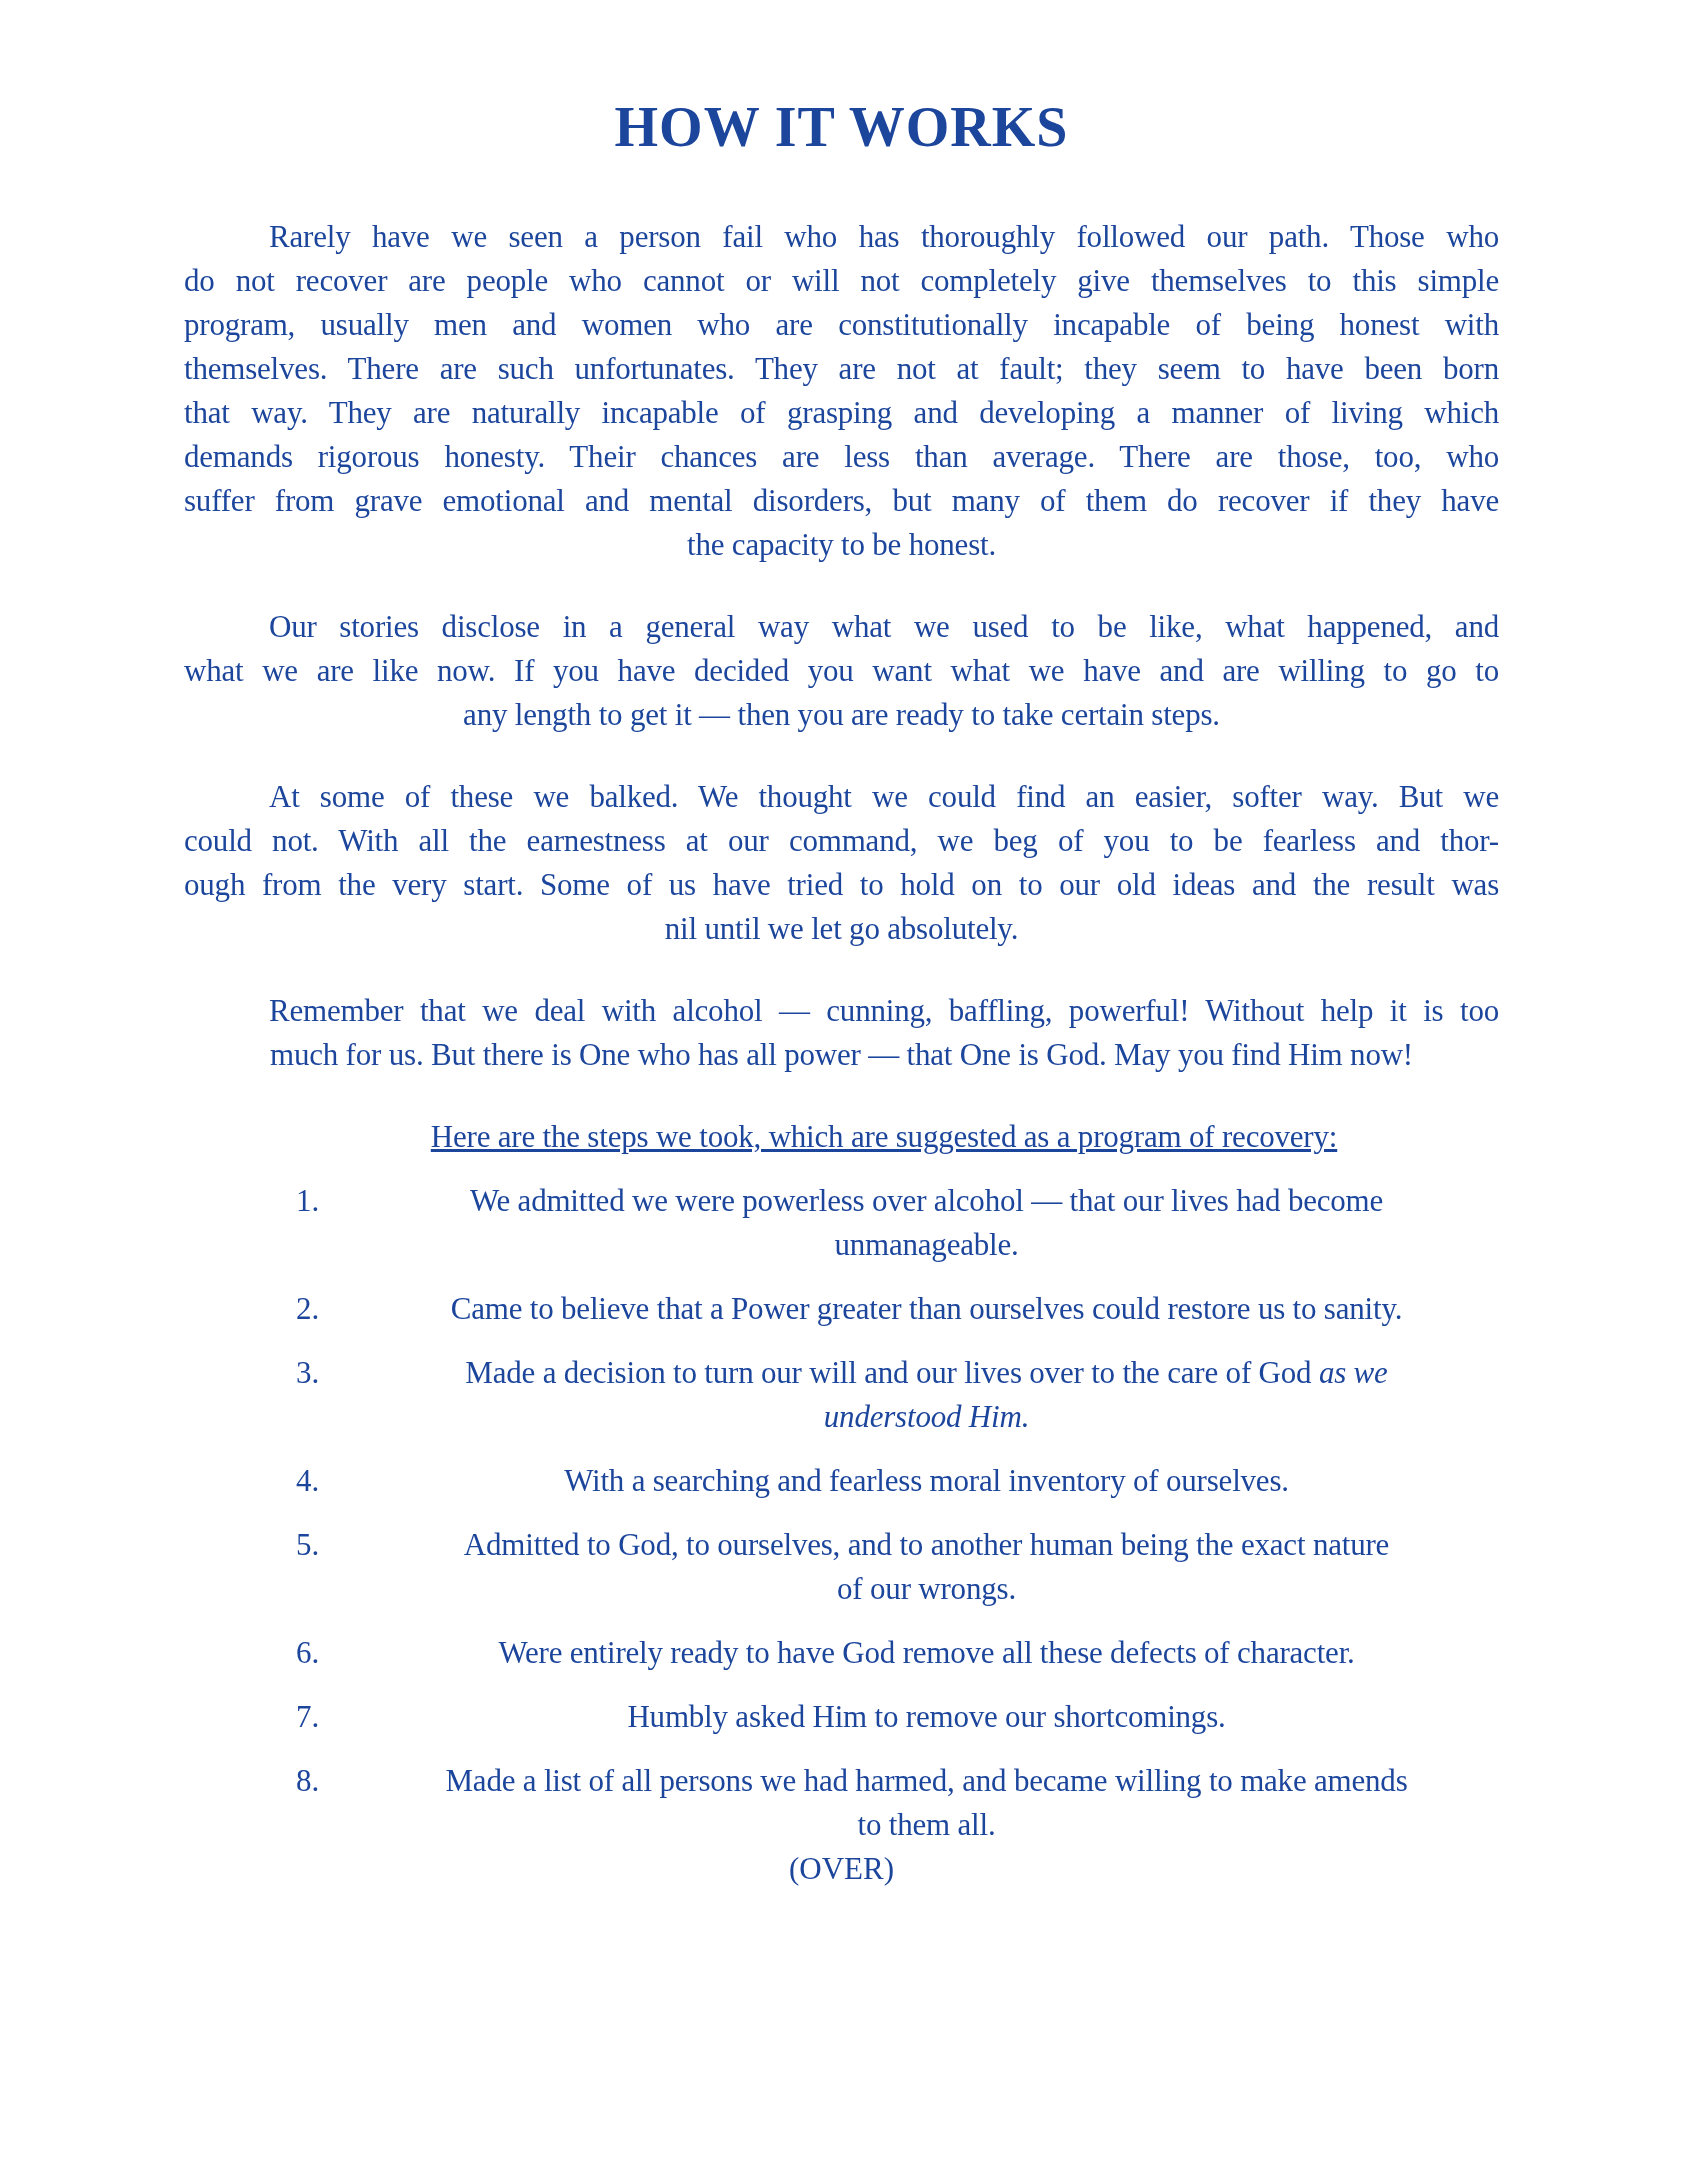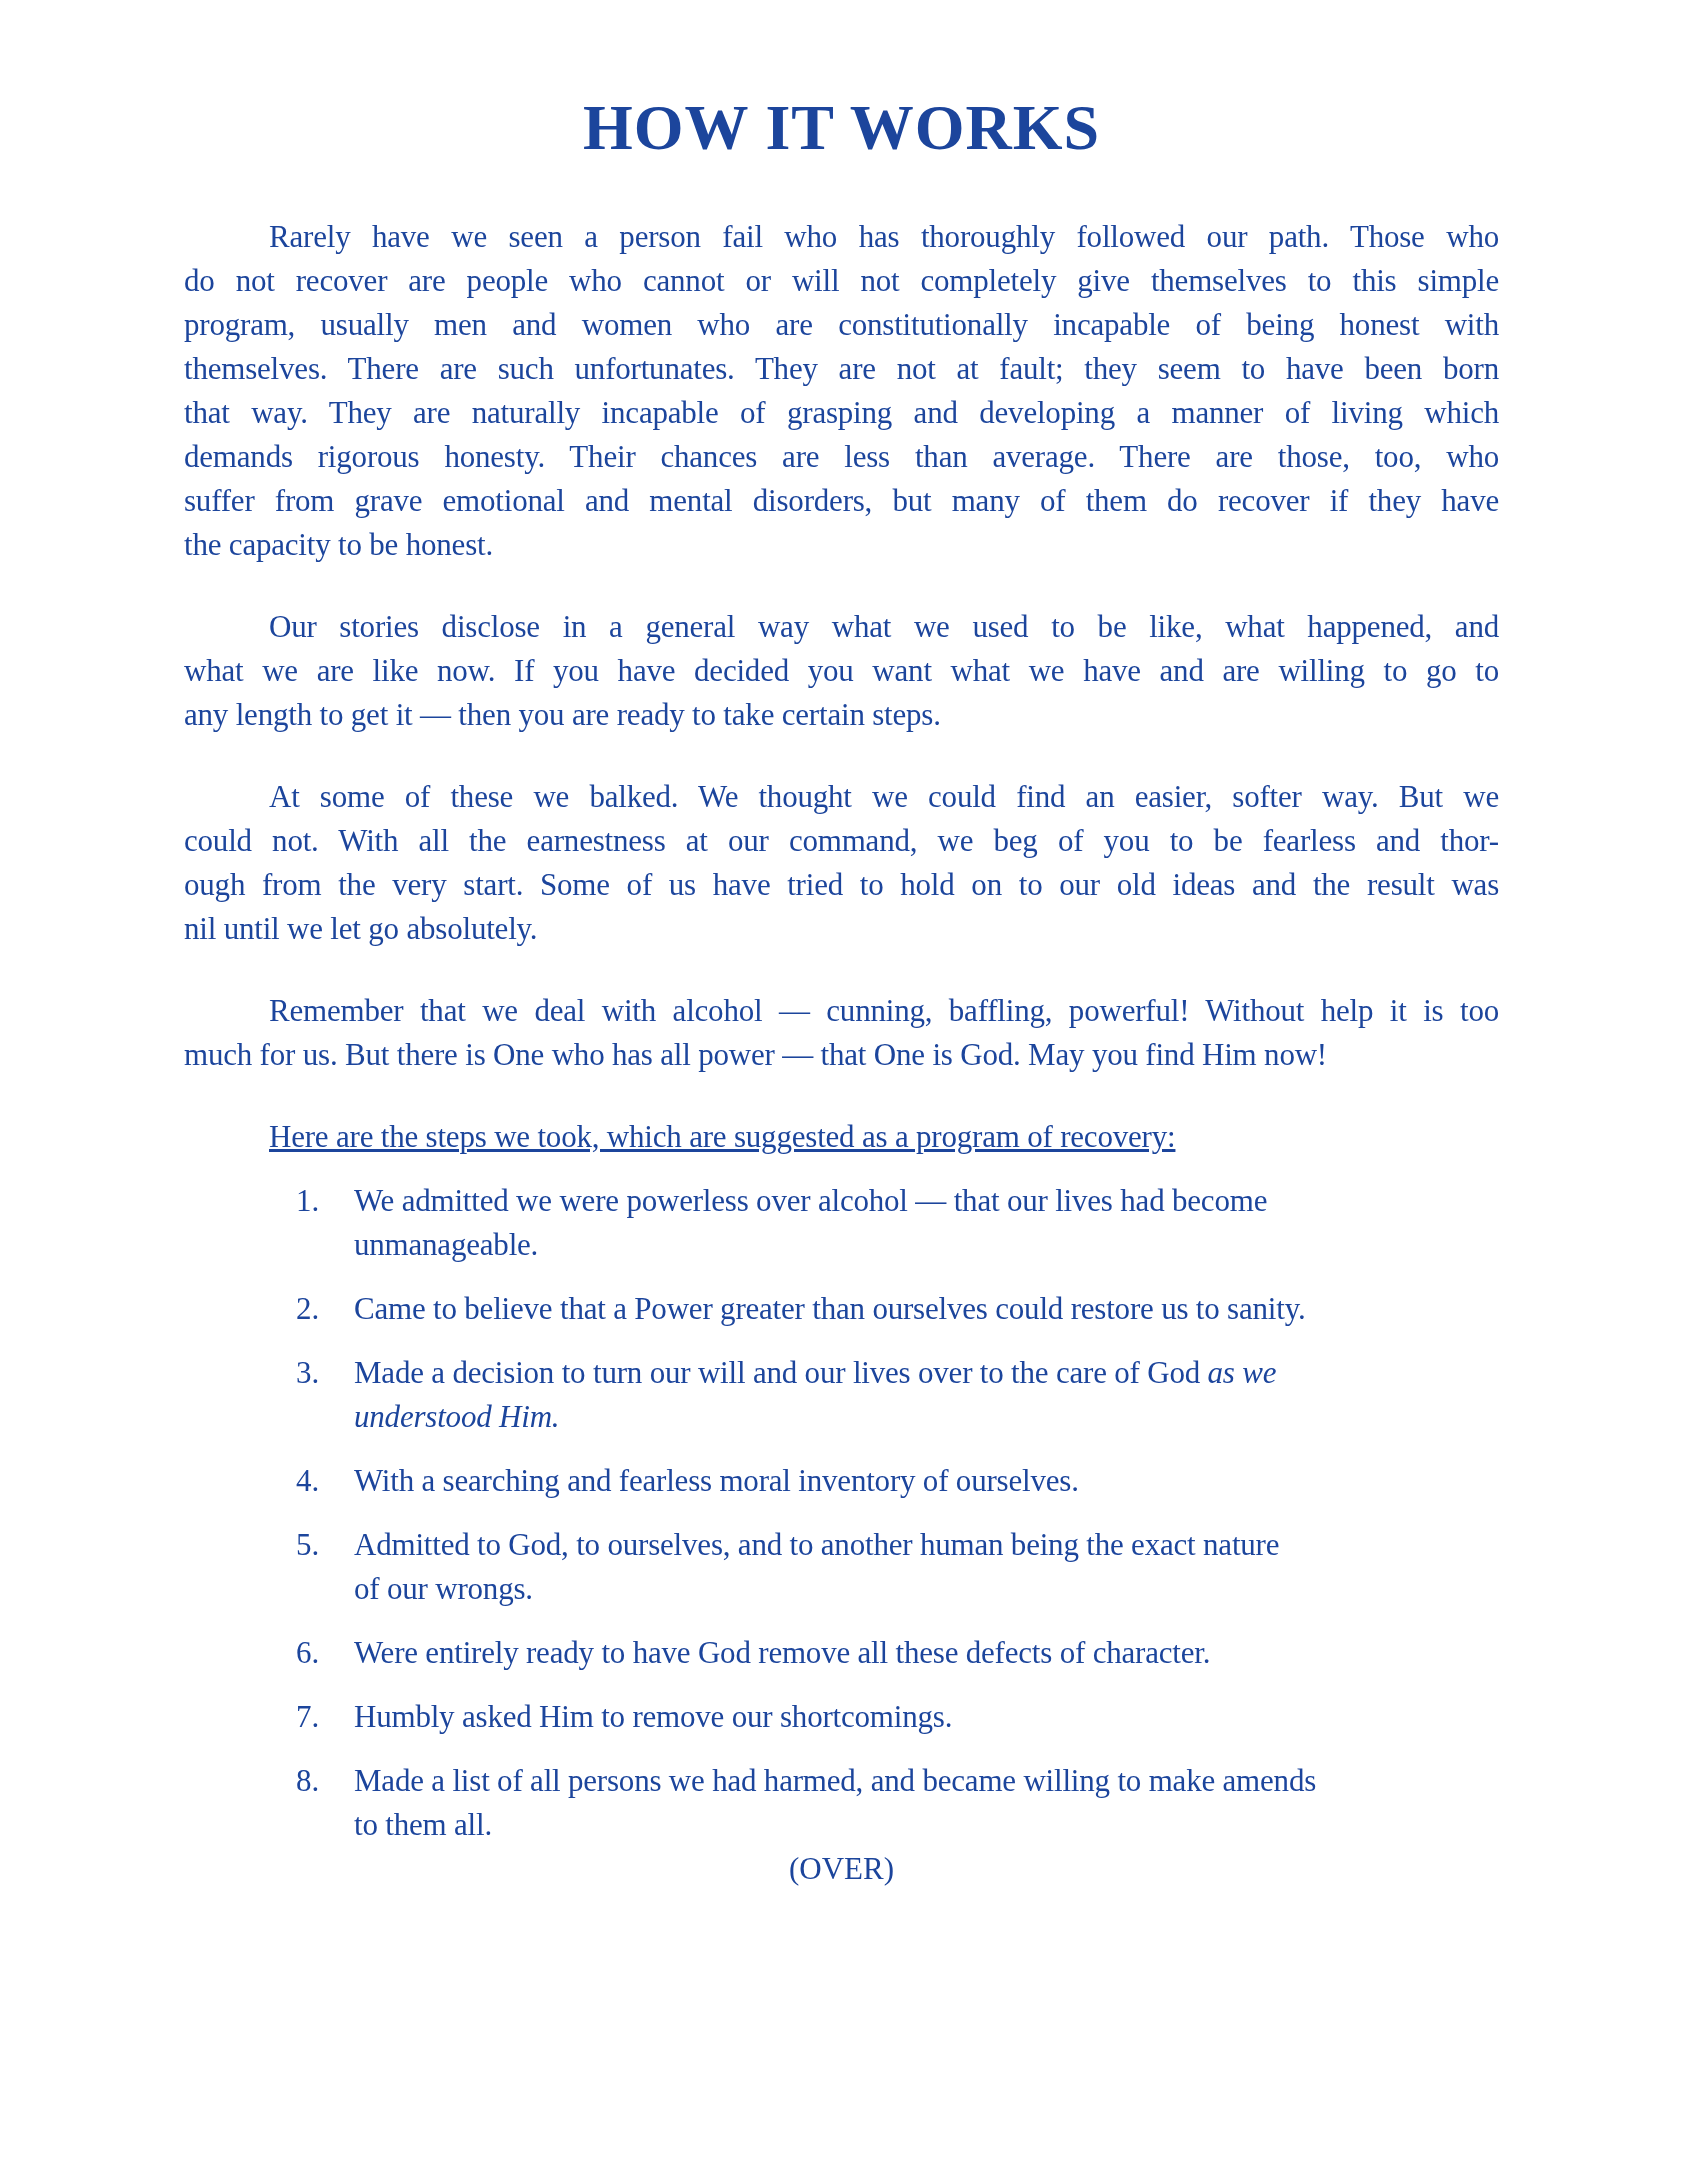--- a/index.html
+++ b/index.html
@@ -15,35 +15,36 @@
     background: #ffffff;
     overflow: hidden;
     font-family: "Liberation Serif", "DejaVu Serif", serif;
     color: #1c459c;
   }
   .title {
     margin: 0;
     padding-top: 97px;
     margin-bottom: 57px;
     text-align: center;
-    font-size: 64px;
+    font-size: 56px;
     line-height: 61px;
     font-weight: bold;
     letter-spacing: 1px;
   }
   .content {
     padding: 0 184px;
   }
   .para {
     margin: 0 0 38px 0;
   }
   .tline {
     line-height: 44px;
     font-size: 31px;
     letter-spacing: -0.2px;
+    text-align: center;
   }
   .tline.justify {
     text-align: justify;
     text-align-last: justify;
   }
   .tline.indent {
     padding-left: 85px;
   }
   .steps-intro {
     margin-top: 6px;

